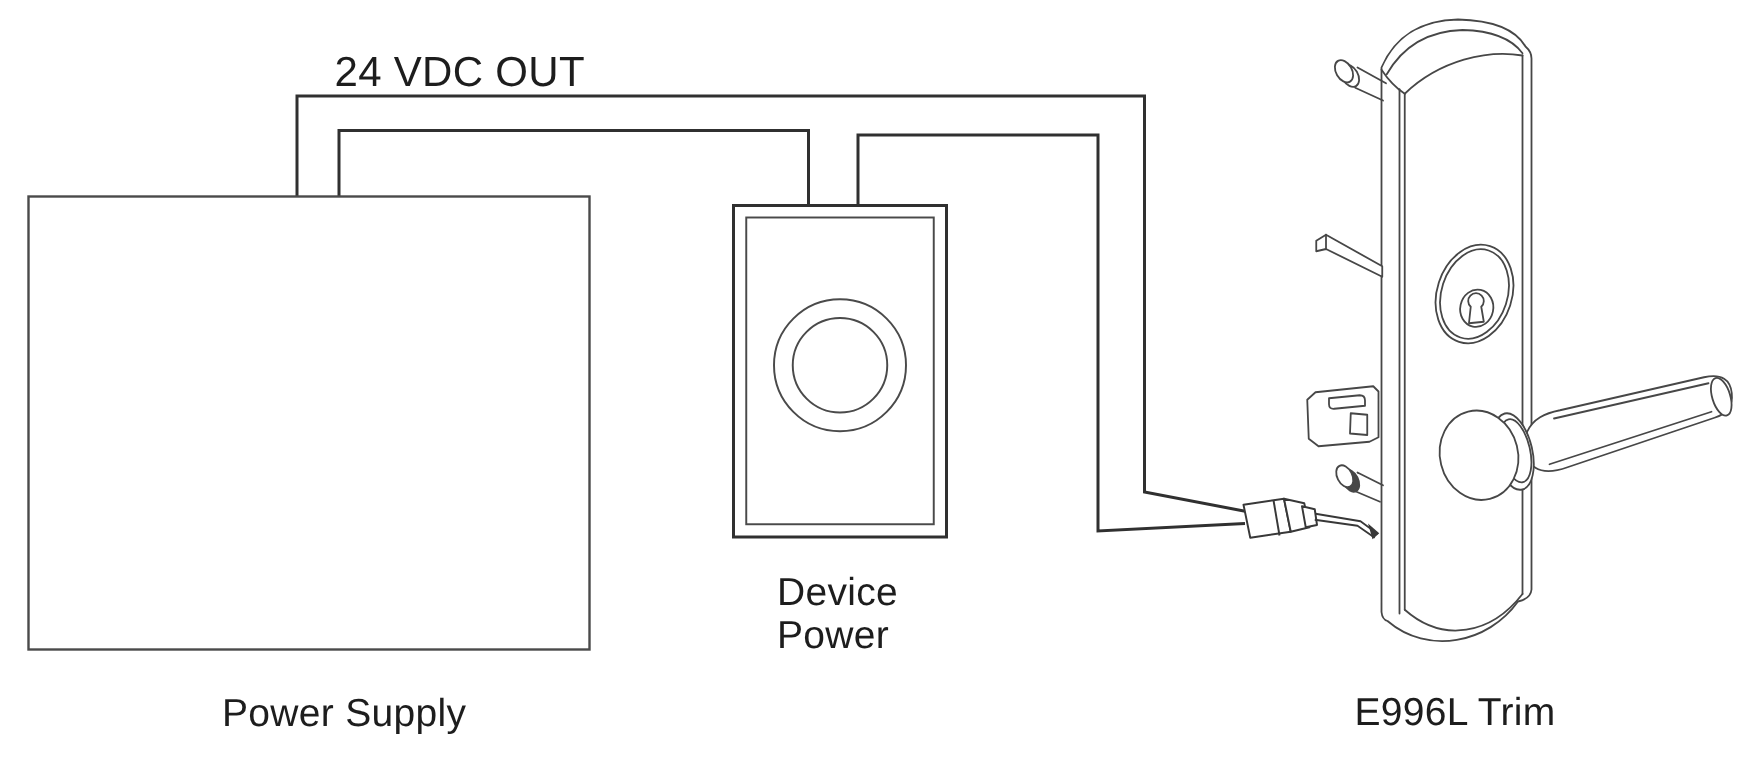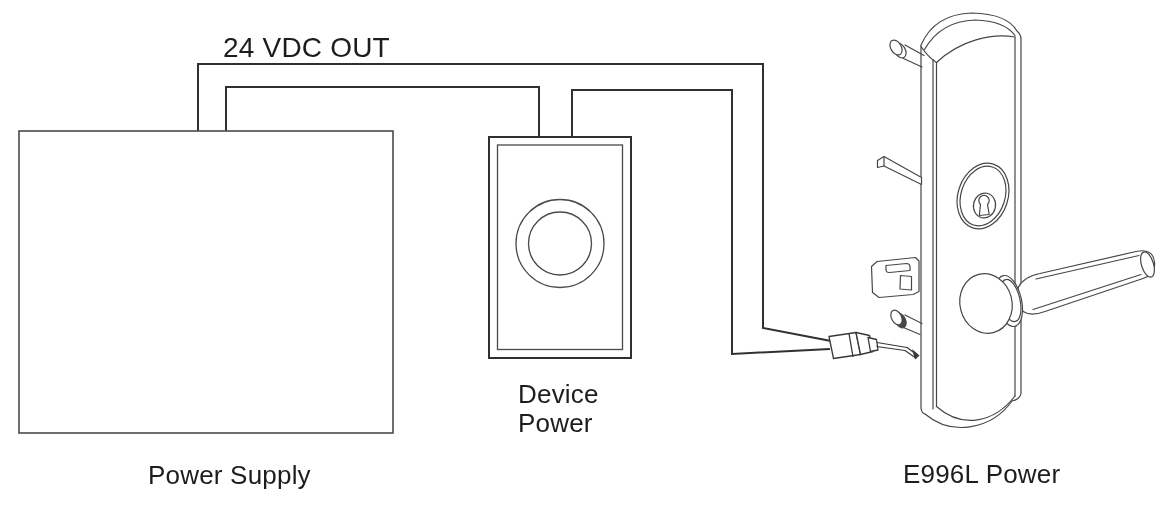--- a/index.html
+++ b/index.html
@@ -133,14 +133,14 @@
 
   <div class="lbl title" style="left:223px; top:33px;">24 VDC OUT</div>
 
   <div class="lbl" style="left:124px; top:461px;margin-left:24px;">Power Supply</div>
 
   <div class="lbl" style="left:518px; top:380px;">
     <div>Device</div>
     <div>Power</div>
   </div>
 
-  <div class="lbl" style="left:903px; top:460px;">E996L Power</div>
+  <div class="lbl" style="left:903px; top:460px;">E996L Trim</div>
 </div>
 
 </body></html>

